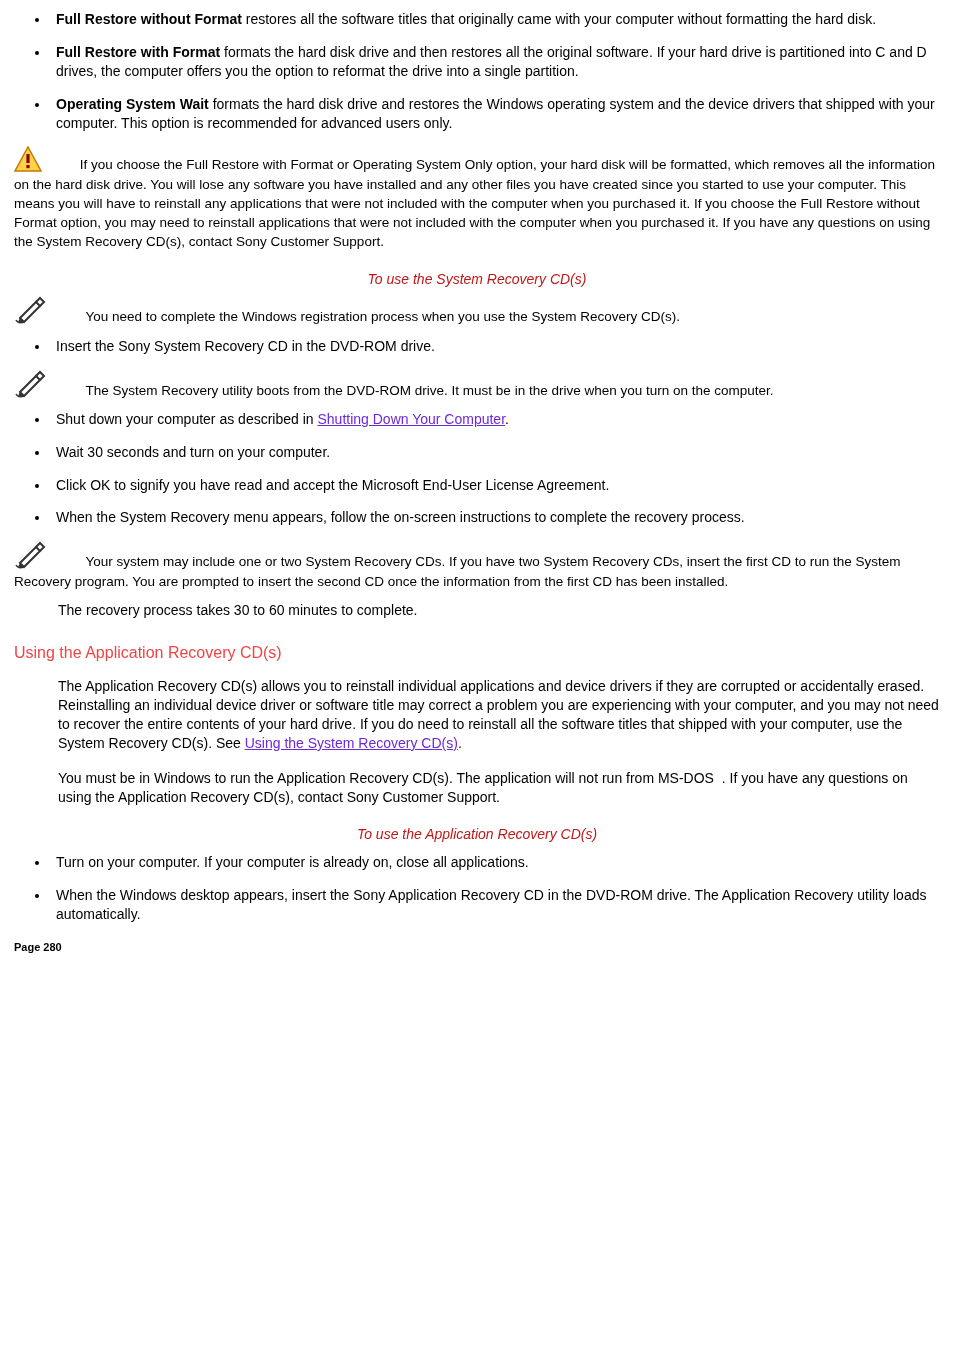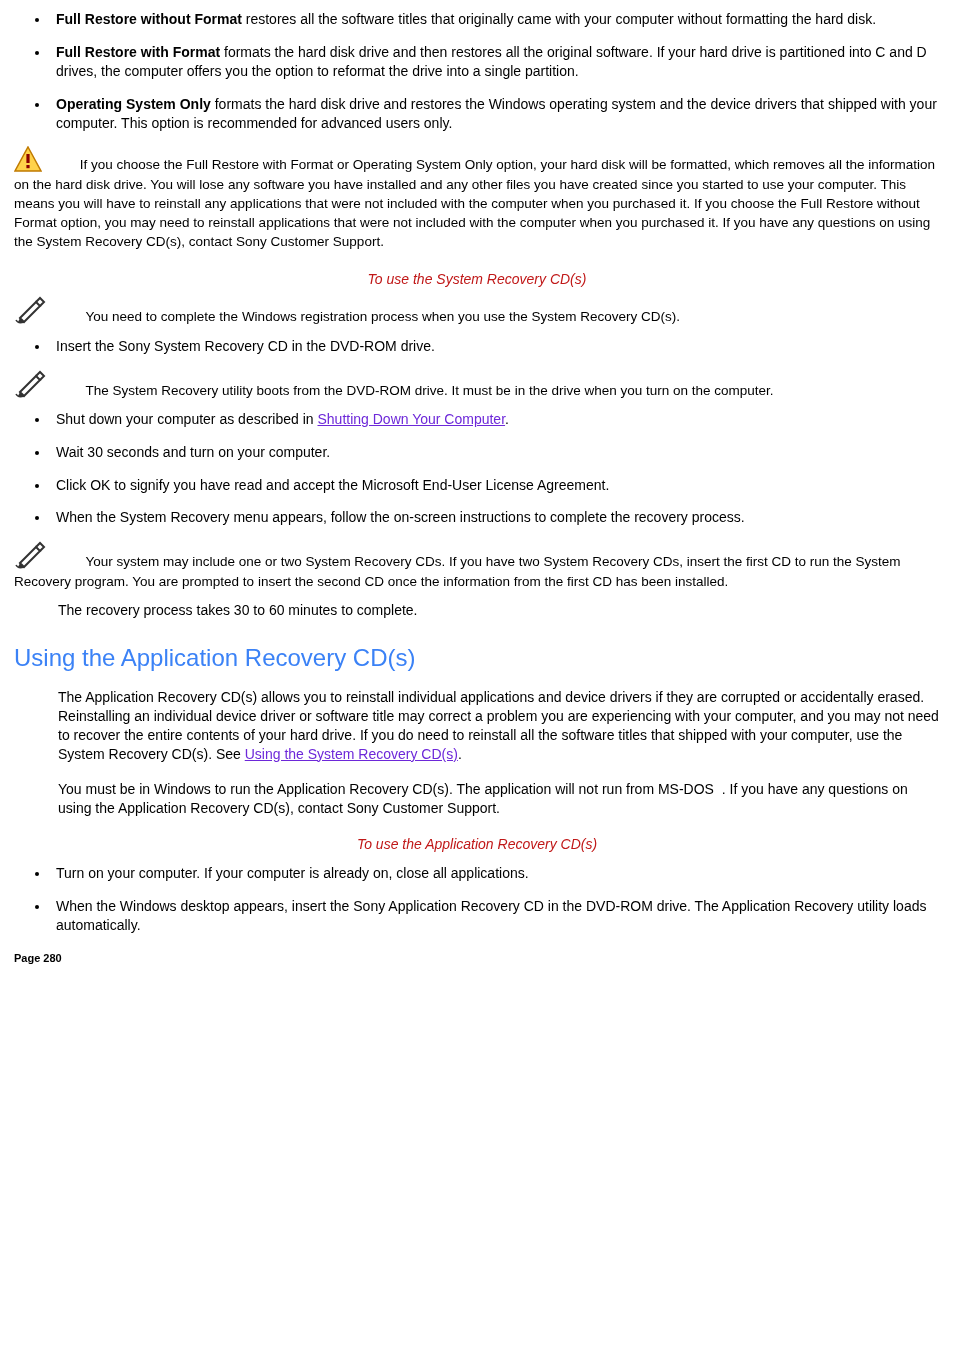--- a/index.html
+++ b/index.html
@@ -49,23 +49,23 @@
   }
   ul.bullets > li {
     margin-bottom: 14px;
     padding-left: 6px;
   }
   a.doclink {
     color: #6d28d9;
     text-decoration: underline;
   }
   h2.heading-app {
-    color: #3b82f6;
+    color: #ef4444;
     font-weight: normal;
-    font-size: 24px;
+    font-size: 16px;
     margin: 22px 0 14px 0;
   }
   .body-para {
     margin: 0 0 16px 44px;
     font-size: 14px;
   }
   .body-para-narrow {
     margin: 0 0 16px 44px;
     font-size: 14px;
   }
@@ -80,21 +80,21 @@
 <body>
 
 <ul class="options">
   <li>
     <span class="bold">Full Restore without Format</span><span> restores all the software titles that originally came with your computer without formatting the hard disk.</span>
   </li>
   <li>
     <span class="bold">Full Restore with Format</span><span> formats the hard disk drive and then restores all the original software. If your hard drive is partitioned into C and D drives, the computer offers you the option to reformat the drive into a single partition.</span>
   </li>
   <li>
-    <span class="bold">Operating System Only</span><span> formats the hard disk drive and restores the Windows operating system and the device drivers that shipped with your computer. This option is recommended for advanced users only.</span>
+    <span class="bold">Operating System Wait</span><span> formats the hard disk drive and restores the Windows operating system and the device drivers that shipped with your computer. This option is recommended for advanced users only.</span>
   </li>
 </ul>
 
 <div class="warning-block">
   <span class="icon-cell">
     <svg width="28" height="26" viewBox="0 0 28 26">
       <polygon points="14,1 27,25 1,25" fill="#ffd24a" stroke="#c07a00" stroke-width="1.5"></polygon>
       <rect x="12.4" y="8" width="3.2" height="9" fill="#8a0000"></rect>
       <rect x="12.4" y="19" width="3.2" height="3.2" fill="#8a0000"></rect>
     </svg>

